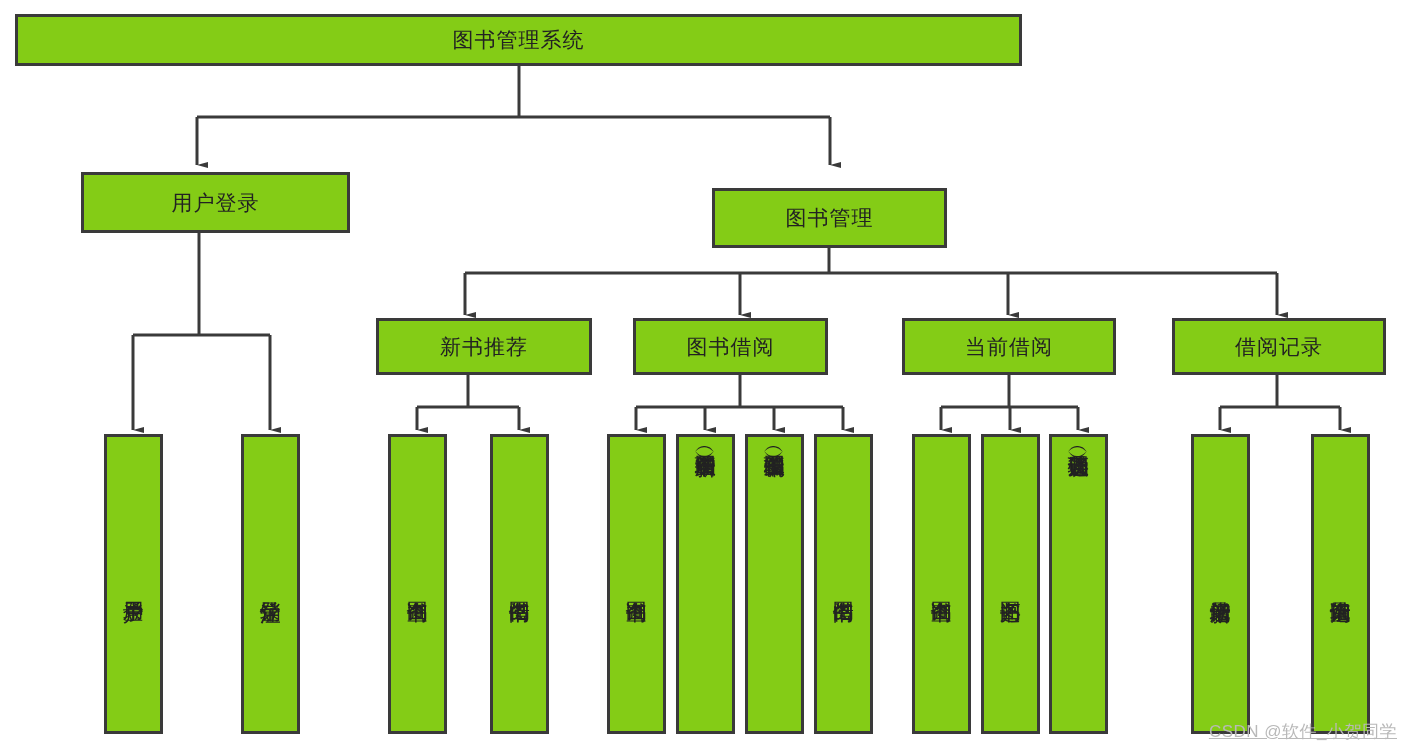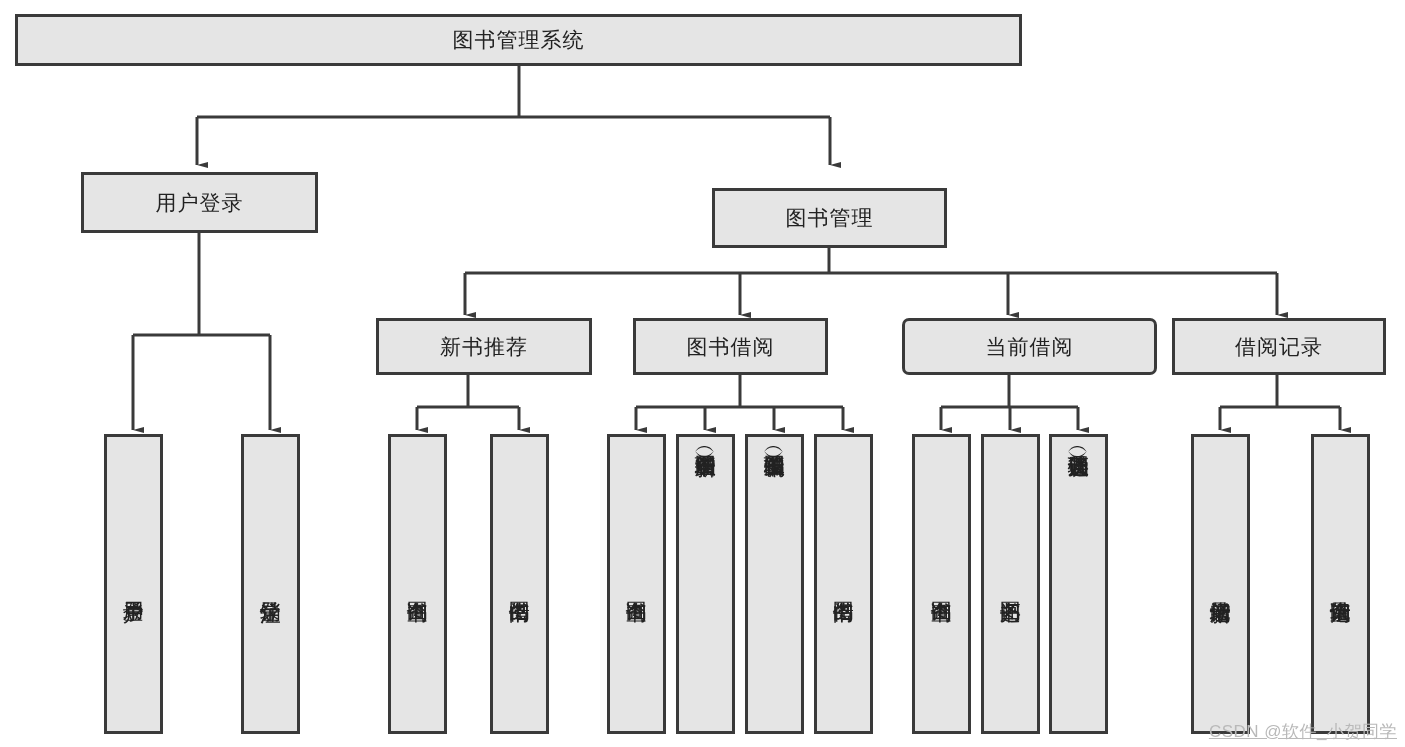--- a/index.html
+++ b/index.html
@@ -21,21 +21,21 @@
     position: absolute;
     left: 0;
     top: 0;
     width: 1405px;
     height: 747px;
     pointer-events: none;
   }
   .node {
     position: absolute;
     box-sizing: border-box;
-    background: #e5e5e5;
+    background: #84cc16;
     border: 3px solid #3a3a3a;
     display: flex;
     align-items: center;
     justify-content: center;
     color: #222222;
   }
   .node.h {
     font-size: 21px;
     letter-spacing: 1px;
     line-height: 1.2;
@@ -121,37 +121,37 @@
       <path d="M1220,407 L1340,407"></path>
       <path d="M1220,407 L1220,430" marker-end="url(#ah)"></path>
       <path d="M1340,407 L1340,430" marker-end="url(#ah)"></path>
     </g>
   </svg>
 
   <div class="node h" style="left:15px; top:14px; width:1007px; height:52px;">
     <span>图书管理系统</span>
   </div>
 
-  <div class="node h" style="left:81px; top:172px; width:237px; height:61px;">
+  <div class="node h" style="left:81px; top:172px; width:269px; height:61px;">
     <span>用户登录</span>
   </div>
 
   <div class="node h" style="left:712px; top:172px; width:235px; height:60px;margin-top:16px;">
     <span>图书管理</span>
   </div>
 
   <div class="node h" style="left:361px; top:318px; width:216px; height:57px;margin-left:15px;">
     <span>新书推荐</span>
   </div>
 
   <div class="node h" style="left:633px; top:318px; width:195px; height:57px;">
     <span>图书借阅</span>
   </div>
 
-  <div class="node h" style="left:902px; top:318px; width:255px; height:57px;border-radius:7px;">
+  <div class="node h" style="left:902px; top:318px; width:214px; height:57px;">
     <span>当前借阅</span>
   </div>
 
   <div class="node h" style="left:1172px; top:318px; width:214px; height:57px;">
     <span>借阅记录</span>
   </div>
 
   <div class="node v v-center" style="left:104px; top:434px; width:59px; height:300px;">
     <span class="vtext">用户登录</span>
   </div>

